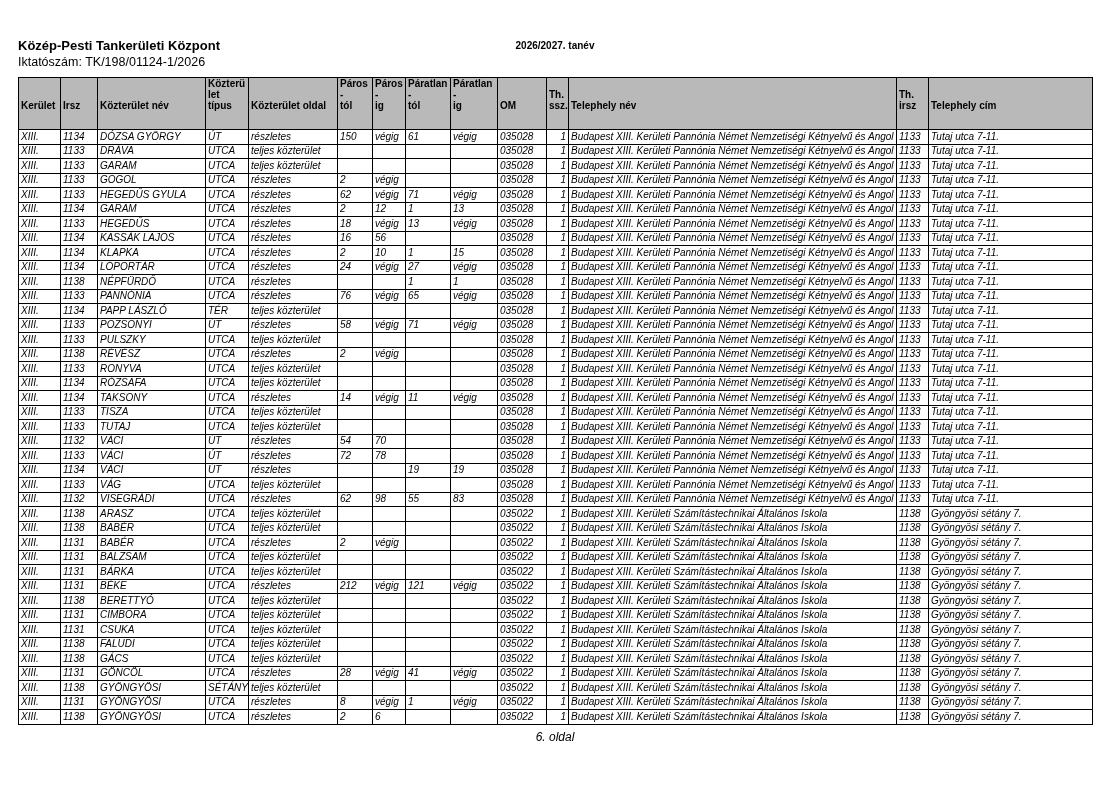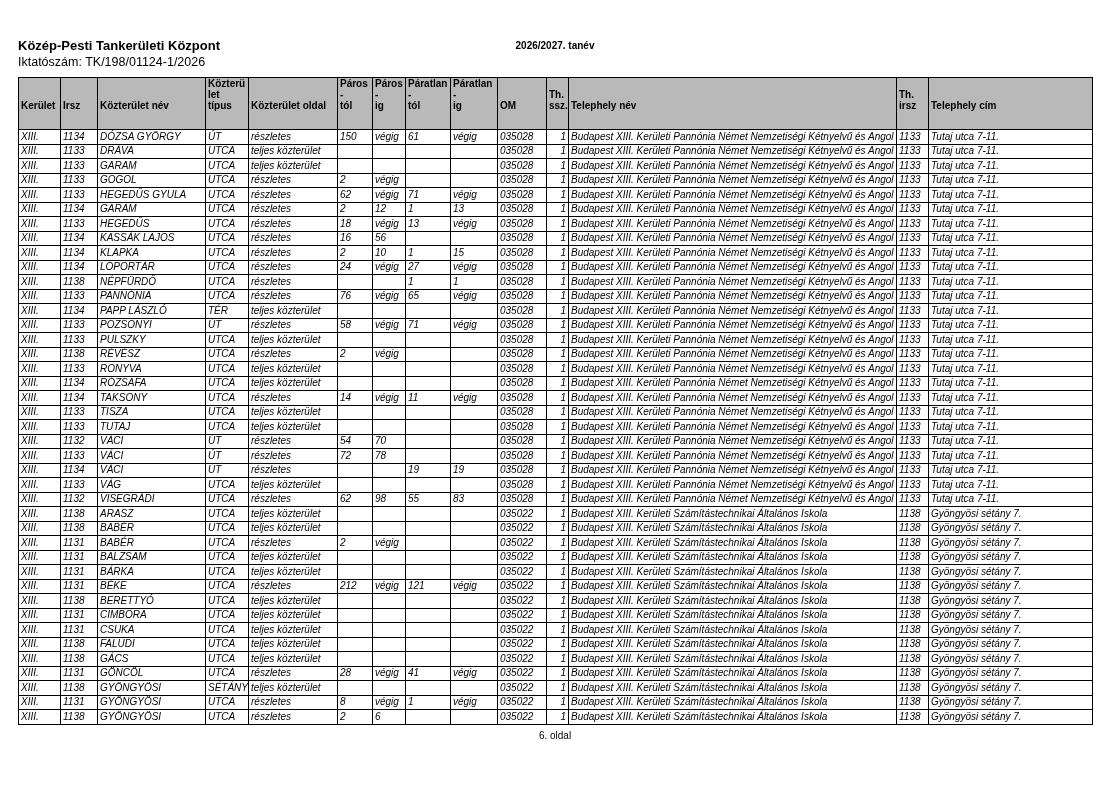--- a/index.html
+++ b/index.html
@@ -27,21 +27,21 @@
   table.grid th{
     background:var(--header-bg,#b9b9b9);
     font-weight:bold;vertical-align:bottom;
     white-space:pre-line;line-height:11px;padding-bottom:18px;
   }
   table.grid tbody tr{height:14.5px;font-style:italic;}
   table.grid td{line-height:12px;vertical-align:middle;}
   table.grid td.right{text-align:right;}
   .doc-footer{
     position:absolute;left:0;right:0;top:730px;
-    text-align:center;font-size:10px;
+    text-align:center;font-size:12px;font-style:italic;
   }
 </style>
 </head>
 <body>
 
 <div class="page">
 
   <div class="doc-header">
     <div class="h-left">
       <div class="org">Közép-Pesti Tankerületi Központ</div>

